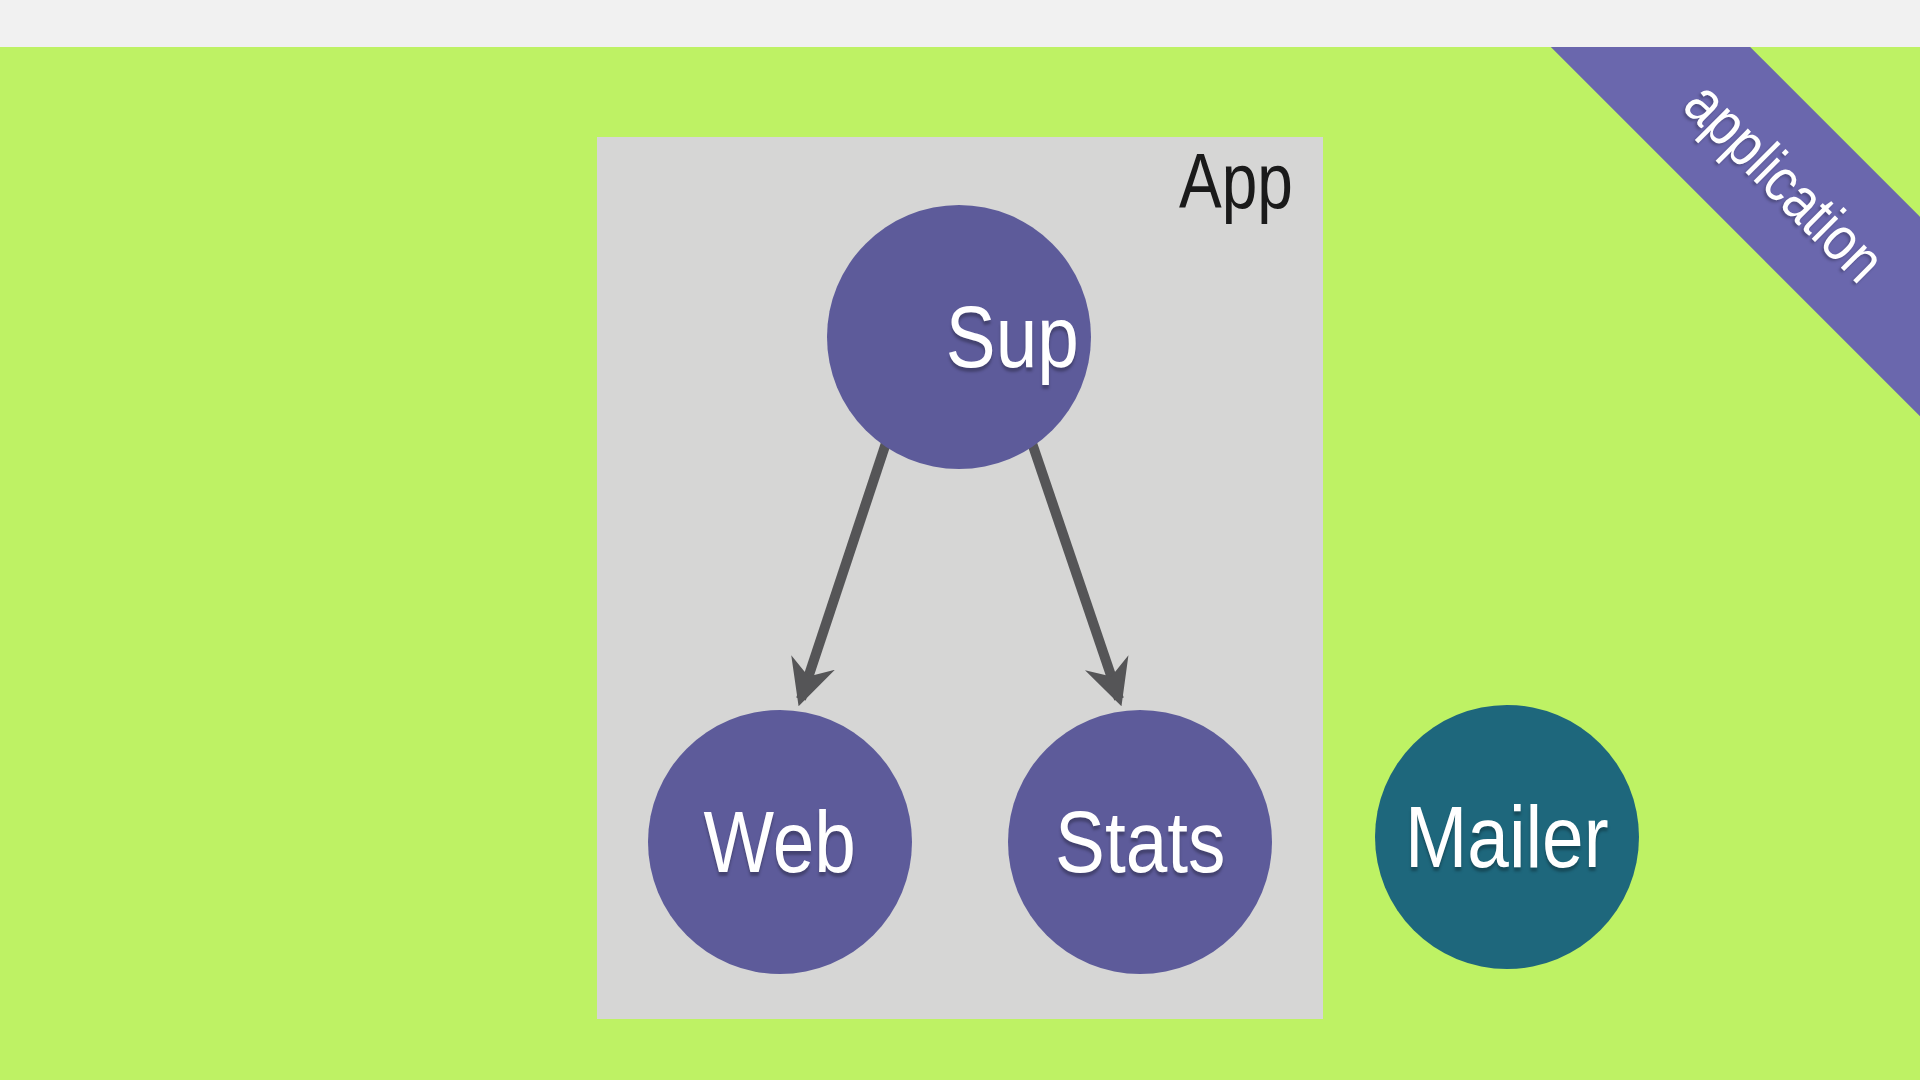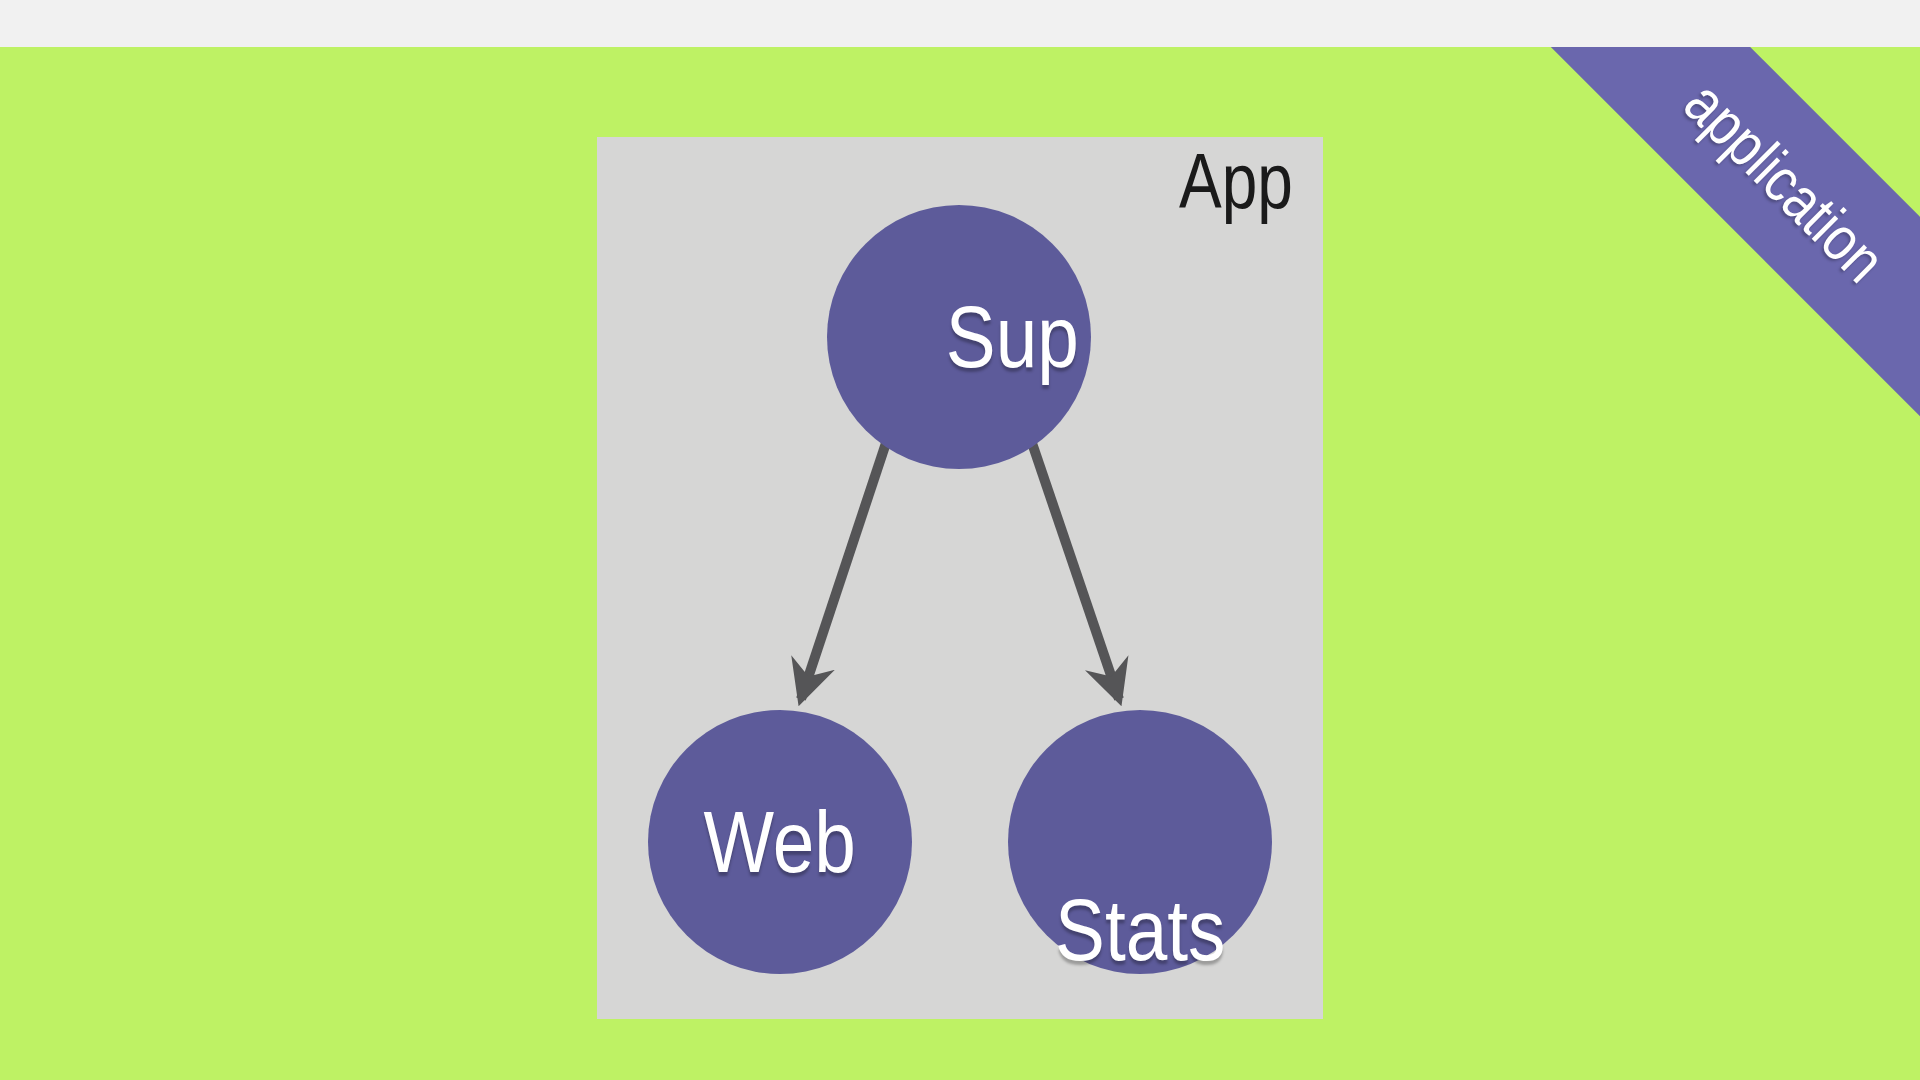--- a/index.html
+++ b/index.html
@@ -100,23 +100,26 @@
   </svg>
 
   <div class="node node-sup" style="background-color: rgb(93, 91, 154); justify-content: flex-end;">
     <span class="node-label" style="color: rgb(255, 255, 255);">Sup</span>
   </div>
 
   <div class="node node-web" style="background-color: rgb(93, 91, 154);">
     <span class="node-label" style="color: rgb(255, 255, 255);">Web</span>
   </div>
 
-  <div class="node node-stats" style="background-color: rgb(93, 91, 154); align-items: flex-end;">
+  <div class="node node-stats" style="background-color: rgb(93, 91, 154);">
     <span class="node-label" style="color: rgb(255, 255, 255);">Stats</span>
   </div>
 
 
+  <div class="node node-mailer" style="background-color: rgb(30, 103, 124);">
+    <span class="node-label" style="color: rgb(255, 255, 255);">Mailer</span>
+  </div>
 
   <div class="ribbon" style="background-color: rgb(106, 103, 173);">
     <span class="ribbon-label" style="color: rgb(255, 255, 255);">application</span>
   </div>
 
 </div>
 
 </body></html>

